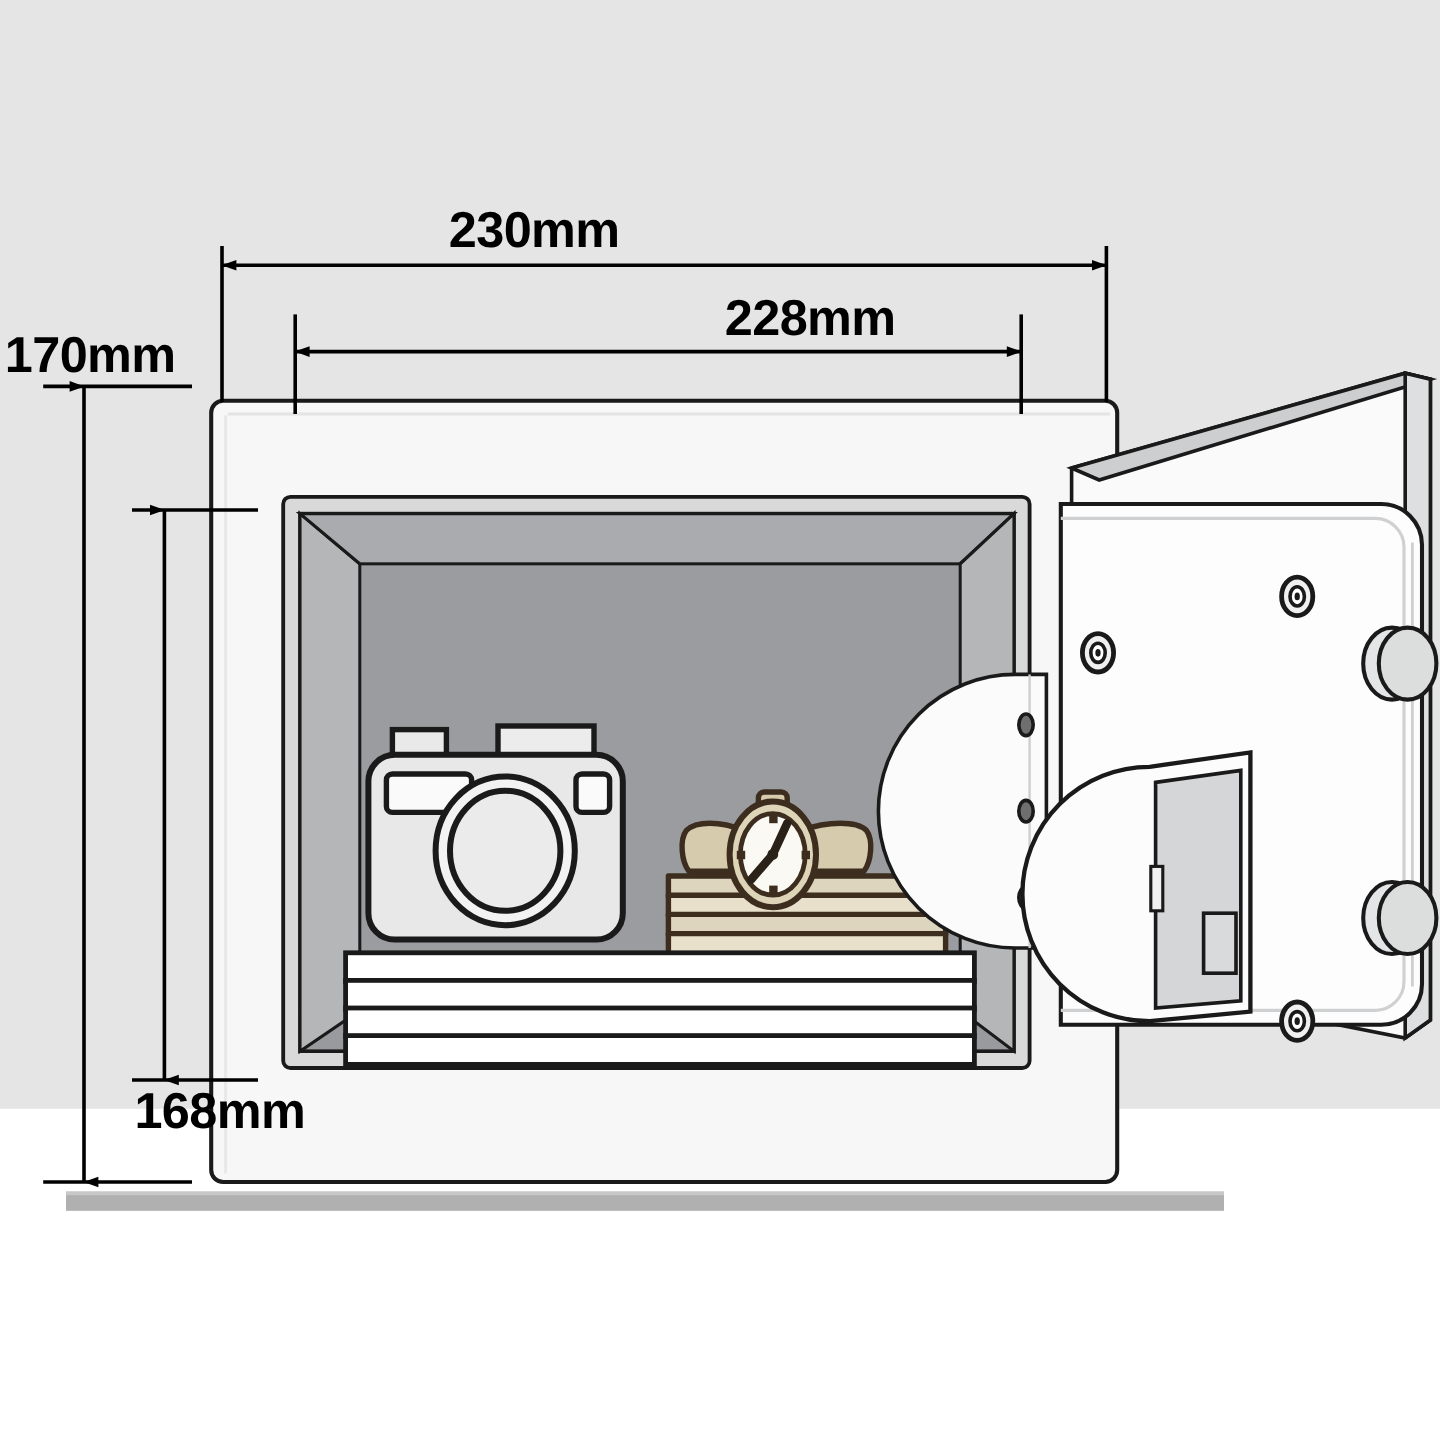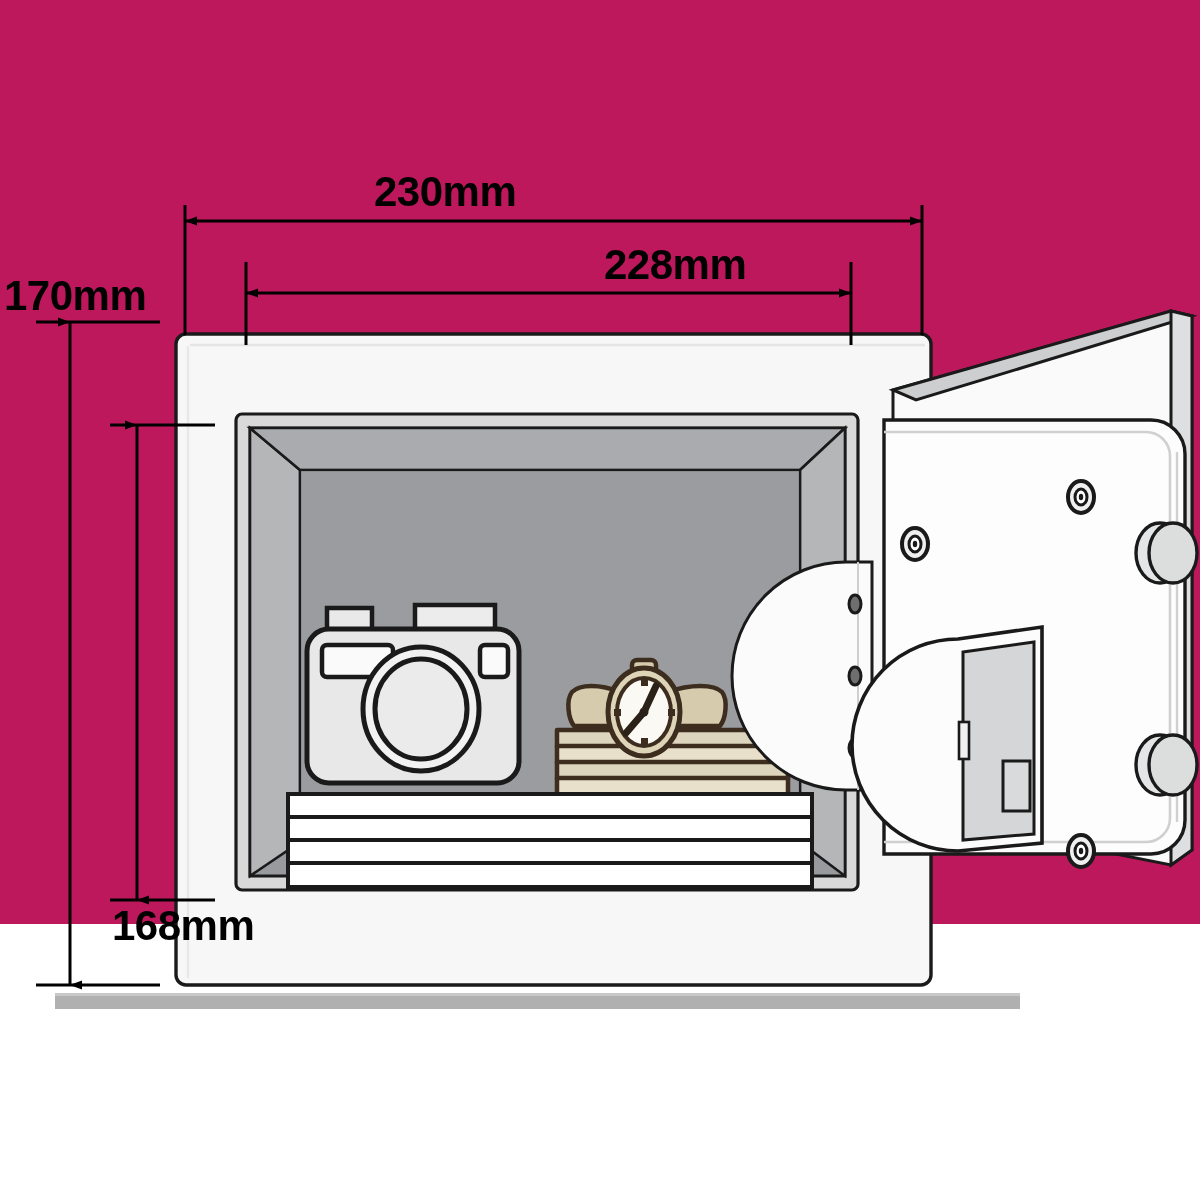--- a/index.html
+++ b/index.html
@@ -10,21 +10,21 @@
   body {
     width: 1200px;
     height: 1200px;
     font-family: "Liberation Sans", sans-serif;
     overflow: hidden;
   }
   #stage {
     position: relative;
     width: 1200px;
     height: 924px;
-    background: #be185d;
+    background: #e5e5e5;
   }
   #diagram {
     position: absolute;
     left: 0;
     top: 0;
     width: 1200px;
     height: 1200px;
   }
   .dimlabel {
     font-family: "Liberation Sans", sans-serif;

